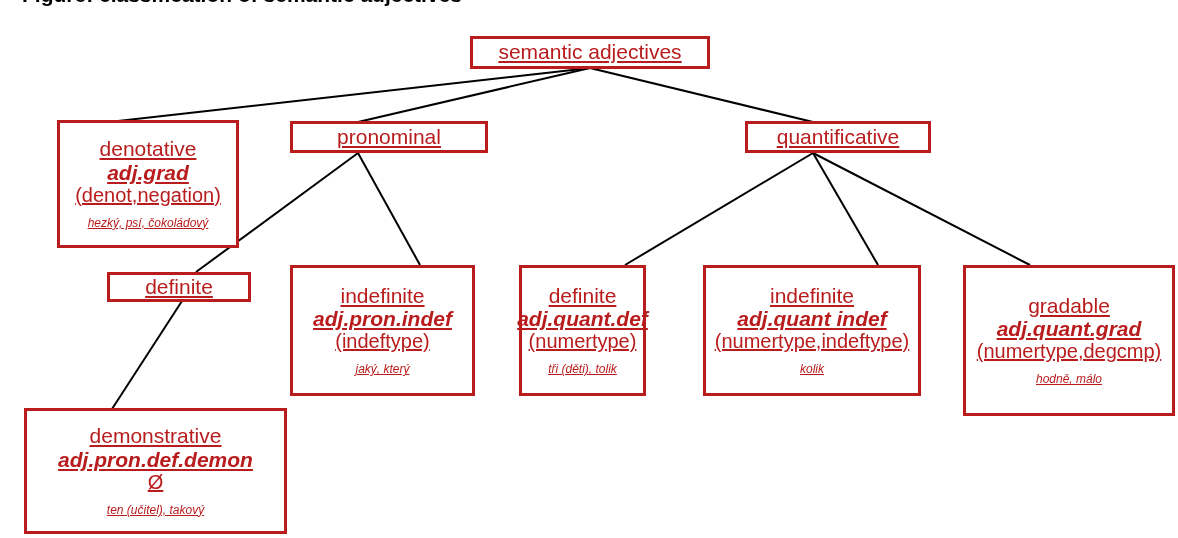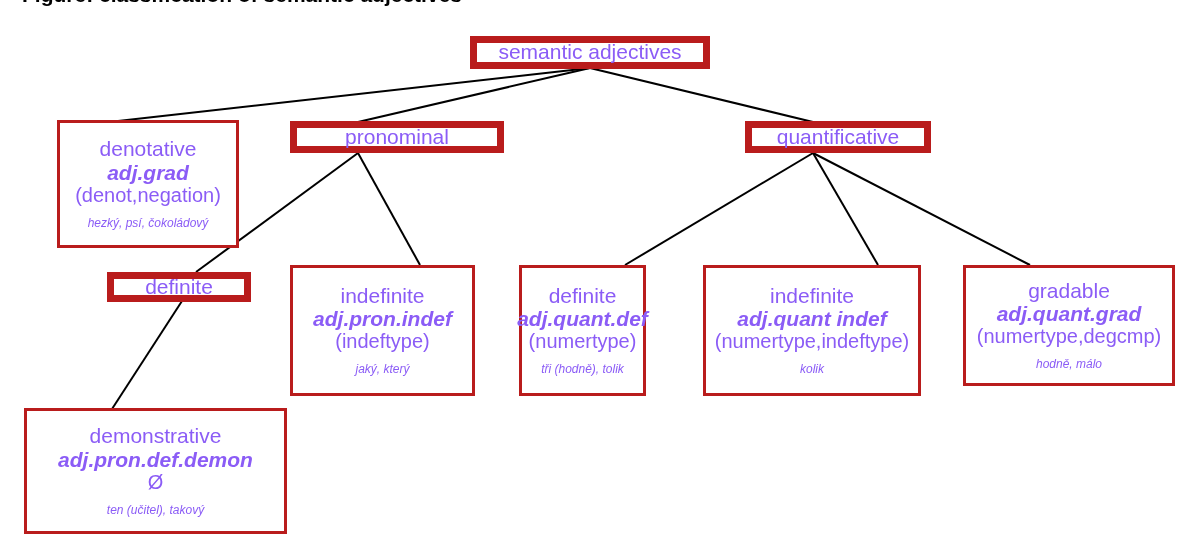--- a/index.html
+++ b/index.html
@@ -20,28 +20,29 @@
     left: 0;
     top: 0;
     width: 1178px;
     height: 538px;
     pointer-events: none;
   }
   .node {
     position: absolute;
     box-sizing: border-box;
     background: #ffffff;
-    border: 7px solid #b91c1c;
+    border: 3px solid #b91c1c;
     display: flex;
     flex-direction: column;
     align-items: center;
     justify-content: center;
     text-align: center;
-    color: #8b5cf6;
+    color: #b91c1c;
     z-index: 2;
+    text-decoration: underline;
   }
   .node.thick {
     border-width: 3px;
   }
   .line-name {
     font-size: 21px;
     line-height: 1.08;
     white-space: nowrap;
   }
   .line-tag {
@@ -115,21 +116,21 @@
     <span class="line-name">semantic adjectives</span>
   </div>
 
   <div class="node thick" style="left:9px; top:120px; width:182px; height:128px;margin-left:48px;">
     <span class="line-name">denotative</span>
     <span class="line-tag">adj.grad</span>
     <span class="line-feat">(denot,negation)</span>
     <span class="line-ex">hezký, psí, čokoládový</span>
   </div>
 
-  <div class="node simple" style="left:290px; top:121px; width:214px; height:32px;">
+  <div class="node simple" style="left:290px; top:121px; width:198px; height:32px;">
     <span class="line-name">pronominal</span>
   </div>
 
   <div class="node simple" style="left:745px; top:121px; width:186px; height:32px;">
     <span class="line-name">quantificative</span>
   </div>
 
   <div class="node simple" style="left:107px; top:272px; width:144px; height:30px;">
     <span class="line-name">definite</span>
   </div>
@@ -145,30 +146,30 @@
     <span class="line-name">demonstrative</span>
     <span class="line-tag">adj.pron.def.demon</span>
     <span class="line-feat">Ø</span>
     <span class="line-ex">ten (učitel), takový</span>
   </div>
 
   <div class="node thick" style="left:519px; top:265px; width:127px; height:131px;">
     <span class="line-name">definite</span>
     <span class="line-tag">adj.quant.def</span>
     <span class="line-feat">(numertype)</span>
-    <span class="line-ex">tři (hodně), tolik</span>
+    <span class="line-ex">tři (děti), tolik</span>
   </div>
 
   <div class="node thick" style="left:703px; top:265px; width:218px; height:131px;">
     <span class="line-name">indefinite</span>
     <span class="line-tag">adj.quant indef</span>
     <span class="line-feat">(numertype,indeftype)</span>
     <span class="line-ex">kolik</span>
   </div>
 
-  <div class="node thick" style="left:963px; top:265px; width:212px; height:121px;text-align:center;">
+  <div class="node thick" style="left:963px; top:265px; width:212px; height:151px;text-align:center;">
     <span class="line-name">gradable</span>
     <span class="line-tag">adj.quant.grad</span>
     <span class="line-feat">(numertype,degcmp)</span>
     <span class="line-ex">hodně, málo</span>
   </div>
 
 </div>
 
 </body></html>

